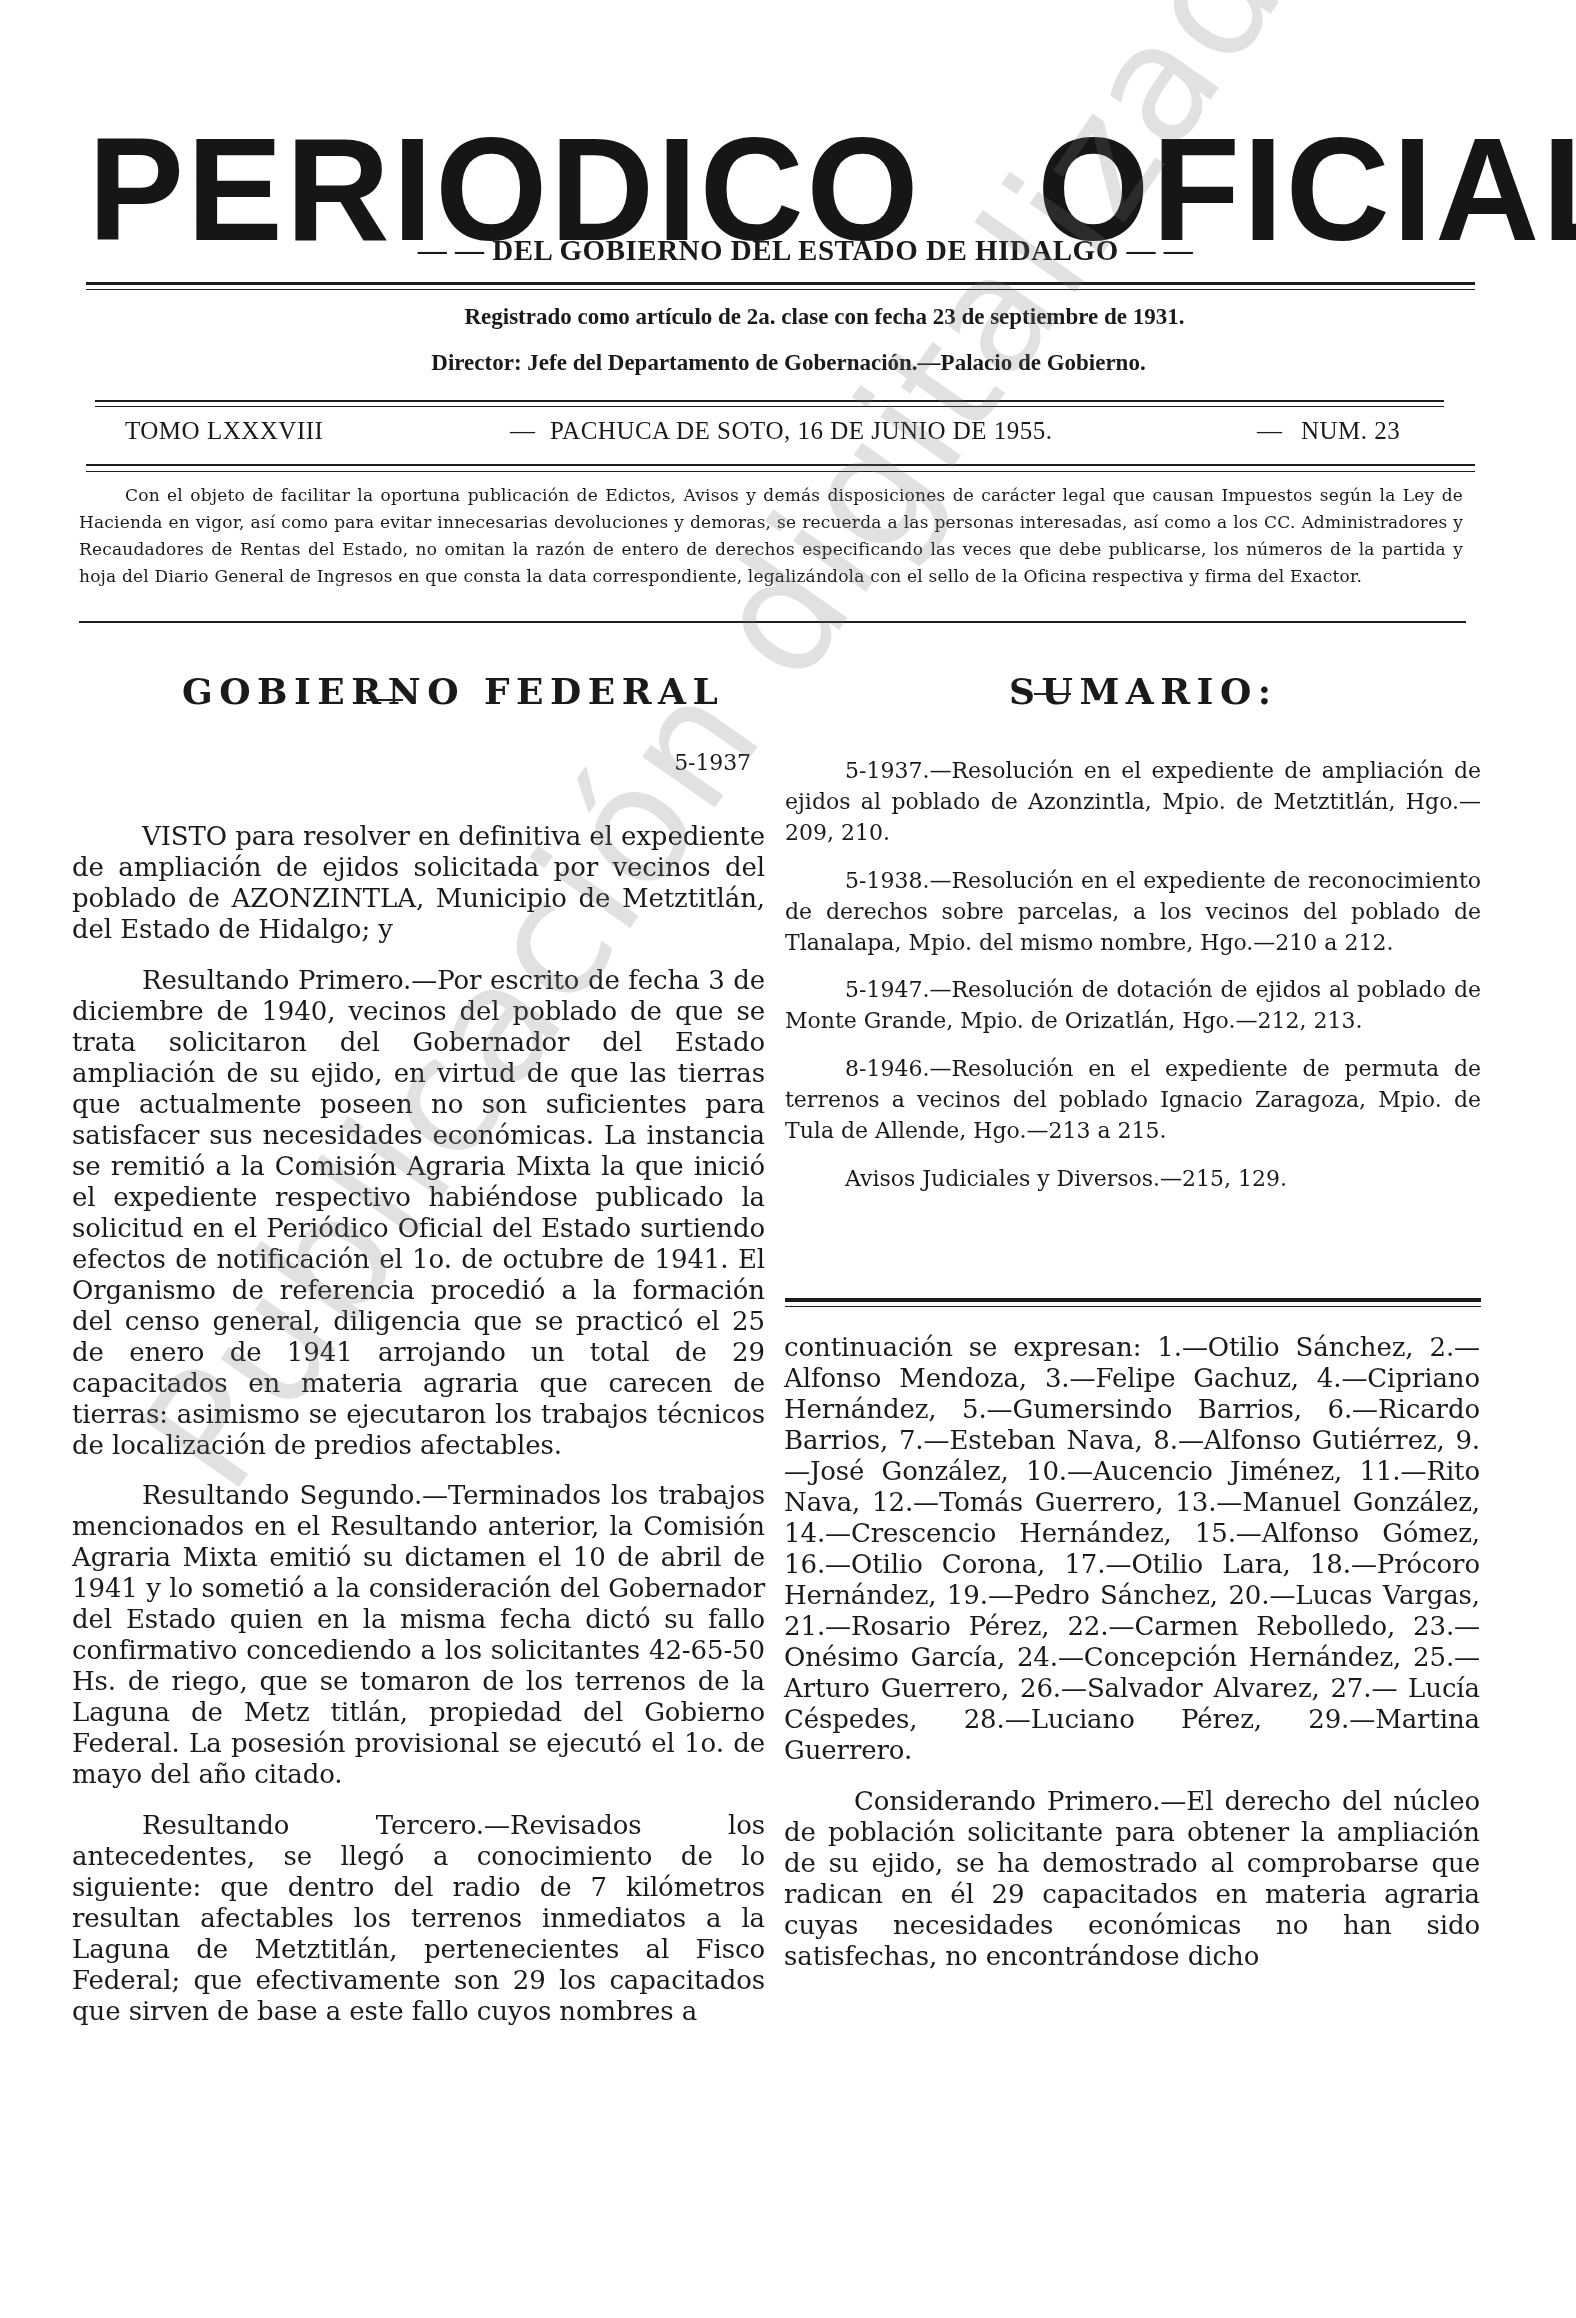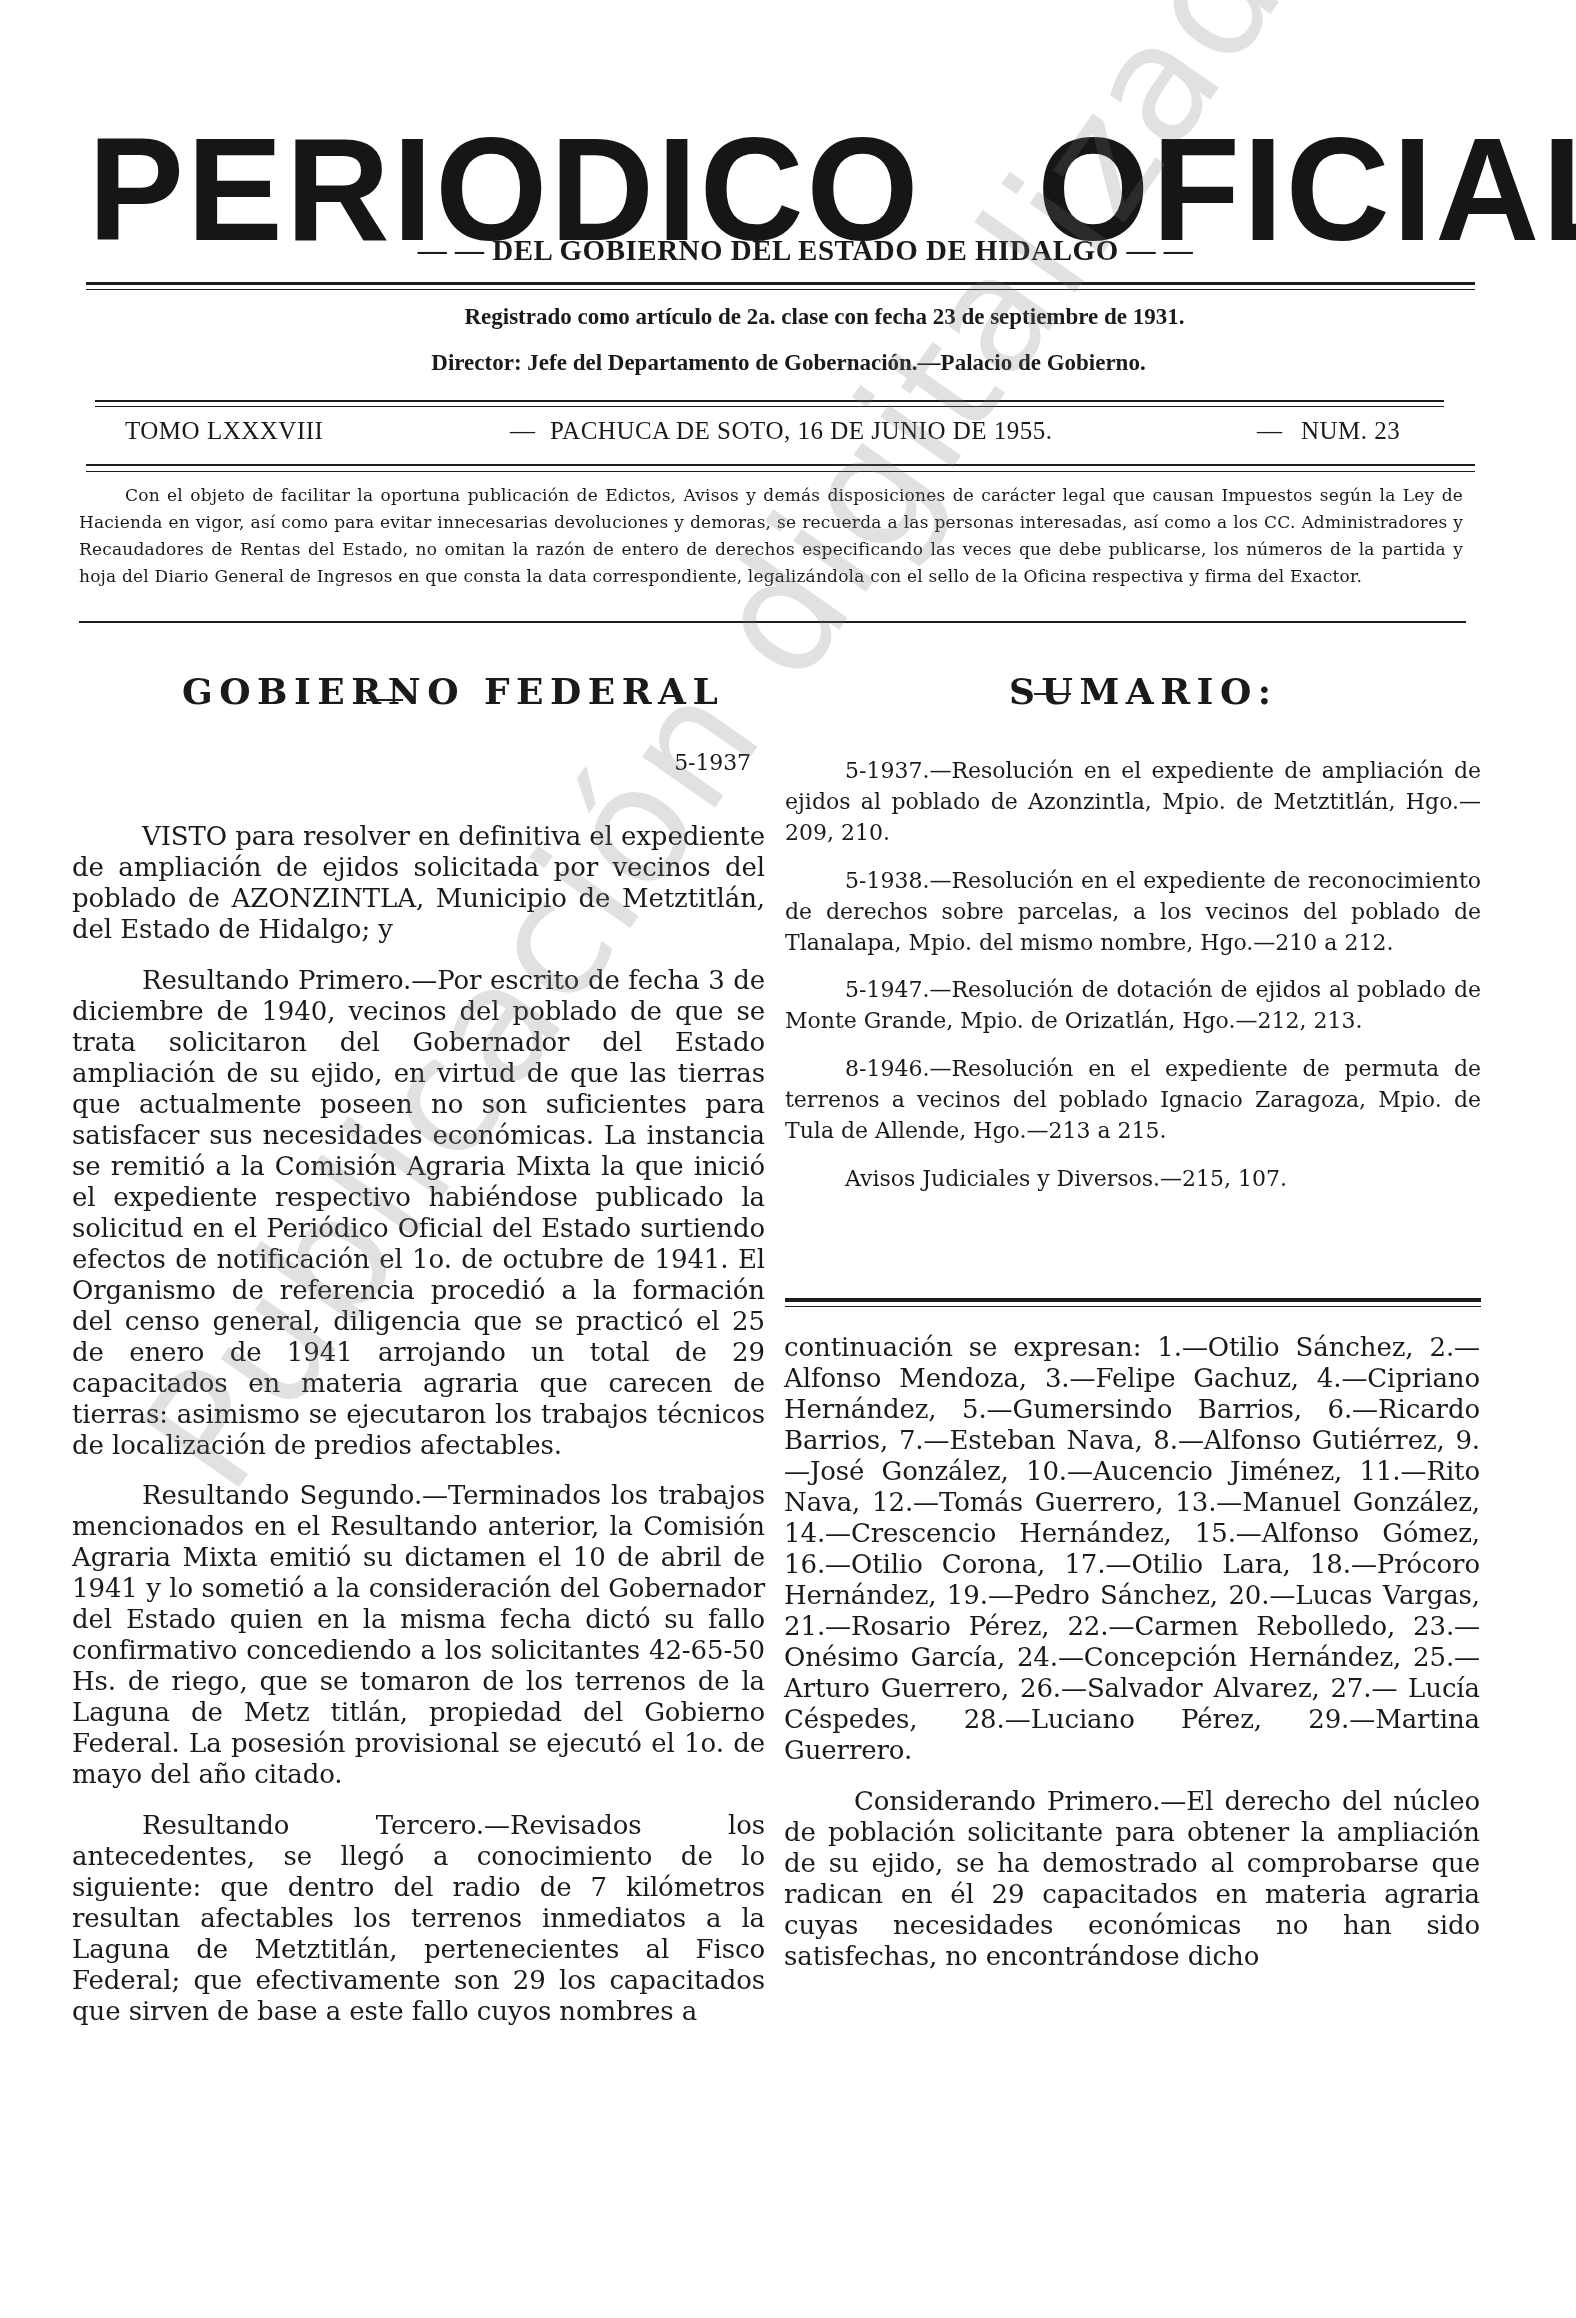--- a/index.html
+++ b/index.html
@@ -102,21 +102,21 @@
     <p>Resultando Primero.—Por escrito de fecha 3 de diciembre de 1940, vecinos del poblado de que se trata solicitaron del Gobernador del Estado ampliación de su ejido, en virtud de que las tierras que actualmente poseen no son suficientes para satisfacer sus necesidades económicas.  La instancia se remitió a la Comisión Agraria Mixta la que inició el expediente respectivo habiéndose publicado la solicitud en el Periódico Oficial del Estado surtiendo efectos de notificación el 1o. de octubre de 1941.  El Organismo de referencia procedió a la formación del censo general, diligencia que se practicó el 25 de enero de 1941 arrojando un total de 29 capacitados en materia agraria que carecen de tierras: asimismo se ejecutaron los trabajos técnicos de localización de predios afectables.</p>
     <p>Resultando Segundo.—Terminados los trabajos mencionados en el Resultando anterior, la Comisión Agraria Mixta emitió su dictamen el 10 de abril de 1941 y lo sometió a la consideración del Gobernador del Estado quien en la misma fecha dictó su fallo confirmativo concediendo a los solicitantes 42-65-50 Hs. de riego, que se tomaron de los terrenos de la Laguna de Metz titlán, propiedad del Gobierno Federal.  La posesión provisional se ejecutó el 1o. de mayo del año citado.</p>
     <p>Resultando Tercero.—Revisados los antecedentes, se llegó a conocimiento de lo siguiente: que dentro del radio de 7 kilómetros resultan afectables los terrenos inmediatos a la Laguna de Metztitlán, pertenecientes al Fisco Federal; que efectivamente son 29 los capacitados que sirven de base a este fallo cuyos nombres a</p>
   </div>
 
   <div class="col right-col-top">
     <p>5-1937.—Resolución en el expediente de ampliación de ejidos al poblado de Azonzintla, Mpio. de Metztitlán, Hgo.—209, 210.</p>
     <p>5-1938.—Resolución en el expediente de reconocimiento de derechos sobre parcelas, a los vecinos del poblado de Tlanalapa, Mpio. del mismo nombre, Hgo.—210 a 212.</p>
     <p>5-1947.—Resolución de dotación de ejidos al poblado de Monte Grande, Mpio. de Orizatlán, Hgo.—212, 213.</p>
     <p>8-1946.—Resolución en el expediente de permuta de terrenos a vecinos del poblado Ignacio Zaragoza, Mpio. de Tula de Allende, Hgo.—213 a 215.</p>
-    <p>Avisos Judiciales y Diversos.—215, 107.</p>
+    <p>Avisos Judiciales y Diversos.—215, 129.</p>
   </div>
 
   <div class="double-rule-a"></div>
   <div class="double-rule-b"></div>
 
   <div class="col right-col-bot">
     <p class="noindent">continuación se expresan: 1.—Otilio Sánchez, 2.—Alfonso Mendoza, 3.—Felipe Gachuz, 4.—Cipriano Hernández, 5.—Gumersindo Barrios, 6.—Ricardo Barrios, 7.—Esteban Nava, 8.—Alfonso Gutiérrez, 9.—José González, 10.—Aucencio Jiménez, 11.—Rito Nava, 12.—Tomás Guerrero, 13.—Manuel González, 14.—Crescencio Hernández, 15.—Alfonso Gómez, 16.—Otilio Corona, 17.—Otilio Lara, 18.—Prócoro Hernández, 19.—Pedro Sánchez, 20.—Lucas Vargas, 21.—Rosario Pérez, 22.—Carmen Rebolledo, 23.—Onésimo García, 24.—Concepción Hernández, 25.—Arturo Guerrero, 26.—Salvador Alvarez, 27.— Lucía Céspedes, 28.—Luciano Pérez, 29.—Martina Guerrero.</p>
     <p>Considerando Primero.—El derecho del núcleo de población solicitante para obtener la ampliación de su ejido, se ha demostrado al comprobarse que radican en él 29 capacitados en materia agraria cuyas necesidades económicas no han sido satisfechas, no encontrándose dicho</p>
   </div>
 

